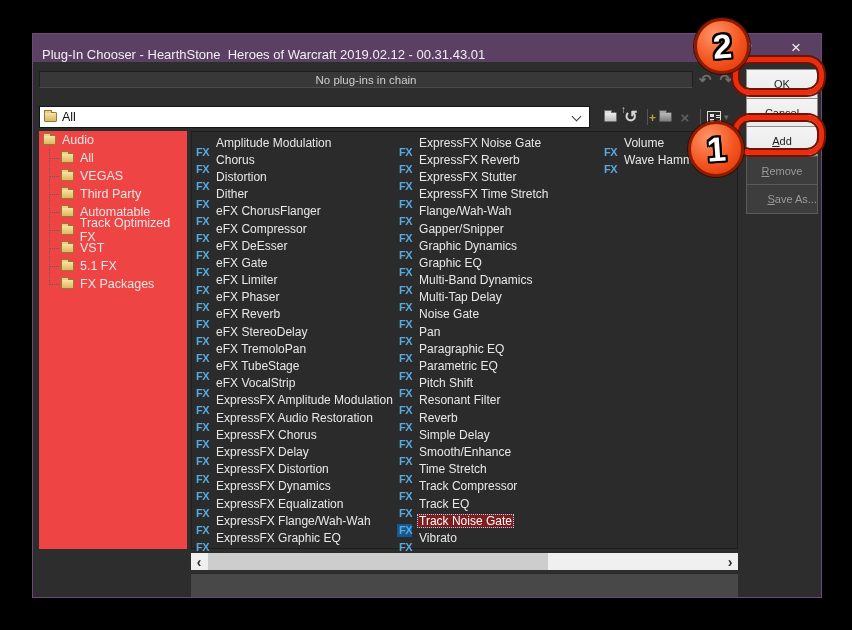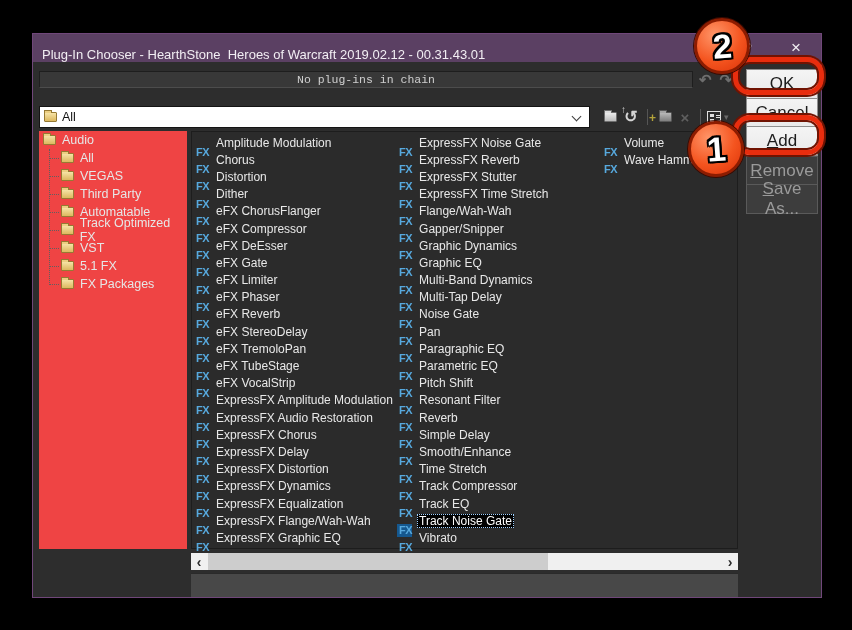--- a/index.html
+++ b/index.html
@@ -18,21 +18,21 @@
               background:#5b4063; display:flex; align-items:flex-end; }
   .title { color:#f2eef3; font-size:13px; padding-left:9px; white-space:pre; }
   .tb-btn { position:absolute; top:0; width:34px; height:28px; color:#f2eef3;
             display:flex; align-items:center; justify-content:center; font-size:14px; }
   .tb-help { right:56px; }
   .tb-close { right:8px; font-size:17px; }
 
   
   .chain-bar { position:absolute; left:6px; top:37px; width:654px; height:17px;
                background:#383838; border:1px solid #1e1e1e; border-bottom-color:#4c4c4c;
-               display:flex; align-items:center; justify-content:center;font-family:Liberation Mono, monospace; }
+               display:flex; align-items:center; justify-content:center; }
   .chain-bar span { color:#cfcfcf; font-size:11.5px; }
   .chain-arrows { position:absolute; left:666px; top:35px; width:70px; height:20px;
                   display:flex; gap:8px; align-items:center; }
   .chain-arrows .arr { color:#6e6e6e; font-size:15px; font-weight:bold; line-height:1; }
 
   
   .combo { position:absolute; left:6px; top:72px; width:551px; height:22px;
            background:#ffffff; border:1px solid #141414; display:flex; align-items:center; }
   .combo .val { color:#111; font-size:12.5px; margin-left:5px; }
   .chev { position:absolute; right:9px; top:6px; width:7px; height:7px;
@@ -78,40 +78,40 @@
 
   
   .list { position:absolute; left:158px; top:97px; width:547px; height:418px;
           background:#2b2b2b; border:1px solid #1d1d1d; }
   .plugin-col { position:absolute; top:2px; width:204px; }
   .col-0 { left:2px; } .col-1 { left:205px; } .col-2 { left:410px; }
   .plugin-row { display:flex; align-items:center; height:17.2px; white-space:nowrap; }
   .fx { color:#57a9de; font-weight:bold; font-size:11px; letter-spacing:-0.5px;
         margin-right:5px; line-height:1; padding:1px 0 1px 2px;margin-top:20px; }
   .plabel { color:#e8e8e8; font-size:12px; padding:0 2px; line-height:14px; }
-  .plugin-row.selected .plabel { background:#000000; color:#fff;
+  .plugin-row.selected .plabel { background:#7f1d1d; color:#fff;
         outline:1px dotted #9fd0ff; outline-offset:-1px; }
   .plugin-row.selected .fx { background:#15588f; }
 
   
   .hscroll { position:absolute; left:158px; top:519px; width:547px; height:17px;
              background:#f0f0f0; display:flex; }
   .sb-btn { width:16px; height:17px; display:flex; align-items:center; justify-content:center;
             color:#2d2d2d; font-size:14px; font-weight:bold; background:#f0f0f0; }
   .sb-track { position:relative; flex:1; }
   .sb-thumb { position:absolute; left:1px; top:0; width:340px; height:17px; background:#cdcdcd; }
 
   
   .info-panel { position:absolute; left:158px; top:539px; width:547px; height:24px;
                 background:#484848; border-top:1px solid #2a2a2a; }
 
   
   .btn { position:absolute; left:713px; width:72px; height:30px; text-align:center;
          background:linear-gradient(#f4f4f4,#e9e9e9); border:1px solid #8f8f8f;
-         color:#1c1c1c; font-size:17px; font-family:"Liberation Sans",sans-serif;
+         color:#1c1c1c; font-size:11px; font-family:"Liberation Sans",sans-serif;
          display:flex; align-items:center; justify-content:center; }
   .btn.disabled { background:#3d3d3d; border-color:#5a5a5a; color:#9a9a9a; }
   .btn-ok     { top:35px; }
   .btn-cancel { top:64px; }
   .btn-add    { top:92px; }
   .btn-remove { top:122px; }
   .btn-save   { top:150px;justify-content:flex-end; }
 
   
   .anno-rect { position:absolute; border:5px solid #e92d0e; border-radius:17px;

